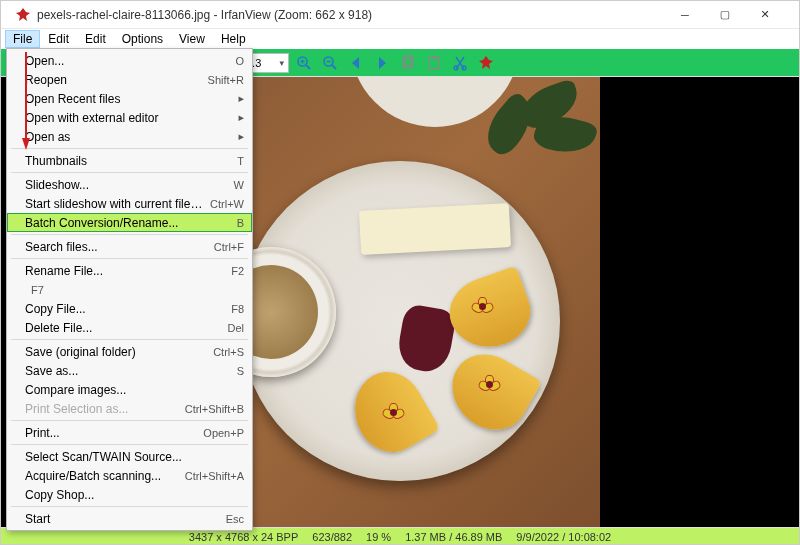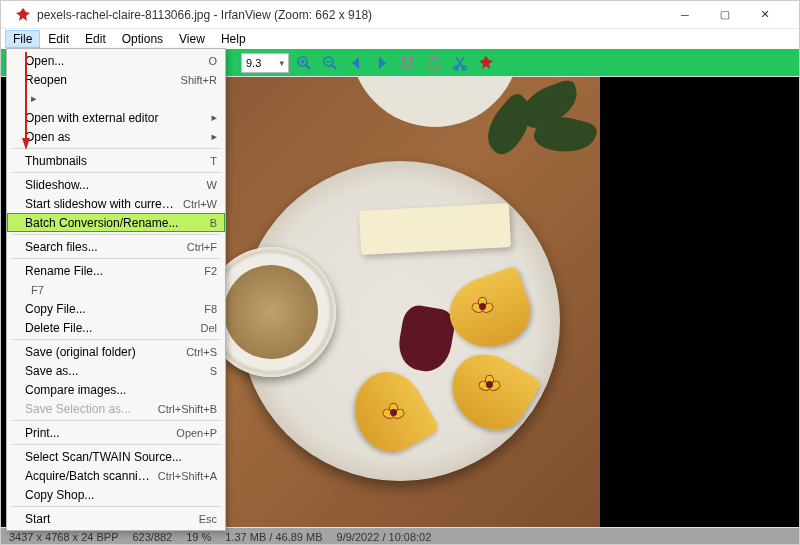--- a/index.html
+++ b/index.html
@@ -12,25 +12,25 @@
   .menubar { height: 20px; display: flex; align-items: center; padding: 0 4px; font-size: 12px; gap: 0; background: #fff; }
   .menubar .mitem { padding: 13px 8px; cursor: default; }
   .menubar .mitem.active { background: #cde8ff; border: 1px solid #99d1ff; padding: 1px 7px; }
   .toolbar { height: 28px; display: flex; align-items: center; padding: 2px 14px; gap: 4px; border-bottom: 1px solid #e0e0e0; background: #22c55e; }
   .tb-combo { width: 48px; height: 20px; font-size: 11px; border: 1px solid #bbb; background: #fff; display: flex; align-items: center; padding: 0 4px; justify-content: space-between; }
   .tb-combo .chev { font-size: 9px; color: #555; }
   .tb-btn { width: 22px; height: 22px; display: flex; align-items: center; justify-content: center; border-radius: 2px; }
   .tb-btn svg { width: 16px; height: 16px; }
   .content { position: relative; height: 450px; background: #000; display: flex; justify-content: center; }
   .img-area { width: 400px; height: 100%; position: relative; overflow: hidden; }
-  .statusbar { height: 18px; display: flex; align-items: center; font-size: 11px; padding: 0 8px; gap: 14px; color: #333; border-top: 1px solid #e0e0e0; background: #a3a3a3; }
+  .statusbar { height: 18px; display: flex; align-items: center; font-size: 11px; padding: 0 8px; gap: 14px; color: #333; border-top: 1px solid #e0e0e0; background: #bef264; justify-content: center; }
   .statusbar span { white-space: nowrap; }
   
   .dropdown {
-    position: absolute; top: 48px; left: 6px; width: 220px; background: #f7f7f7;
+    position: absolute; top: 48px; left: 6px; width: 247px; background: #f7f7f7;
     border: 1px solid #b8b8b8; box-shadow: 2px 3px 6px rgba(0,0,0,.25);
     z-index: 5; font-size: 12px; padding: 2px 0;
   }
   .dropdown .row { display: flex; align-items: center; height: 19px; padding: 0 8px 0 18px; position: relative; }
   .dropdown .row .label { flex: 1; white-space: nowrap; overflow: hidden; text-overflow: ellipsis; }
   .dropdown .row .short { color: #555; font-size: 11px; margin-left: 6px; text-align: right; }
   .dropdown .row.disabled { color: #aaa; }
   .dropdown .row.highlight { background: #bef264; border: 1px solid #2aa34a; padding: 0 7px 0 17px; height: 19px; }
   .dropdown .sep { height: 1px; background: #d8d8d8; margin: 2px 4px; }
   .arrow-hint { position: absolute; top: 52px; left: 22px; z-index: 6; }
@@ -149,20 +149,21 @@
 <div class="dropdown" id="file-dropdown">
     <div class="row">
       <span class="label">Open...</span>
       <span class="short">O</span>
     </div>
     <div class="row">
       <span class="label">Reopen</span>
       <span class="short">Shift+R</span>
     </div>
     <div class="row">
+      <span class="label">Open Recent files</span>
       <span class="short">▸</span>
     </div>
     <div class="row">
       <span class="label">Open with external editor</span>
       <span class="short">▸</span>
     </div>
     <div class="row">
       <span class="label">Open as</span>
       <span class="short">▸</span>
     </div>
@@ -212,21 +213,21 @@
     </div>
     <div class="row">
       <span class="label">Save as...</span>
       <span class="short">S</span>
     </div>
     <div class="row">
       <span class="label">Compare images...</span>
       <span class="short"></span>
     </div>
     <div class="row disabled">
-      <span class="label">Save Selection as...</span>
+      <span class="label">Print Selection as...</span>
       <span class="short">Ctrl+Shift+B</span>
     </div>
     <div class="sep"></div>
     <div class="row">
       <span class="label">Print...</span>
       <span class="short">Open+P</span>
     </div>
     <div class="sep"></div>
     <div class="row">
       <span class="label">Select Scan/TWAIN Source...</span>

